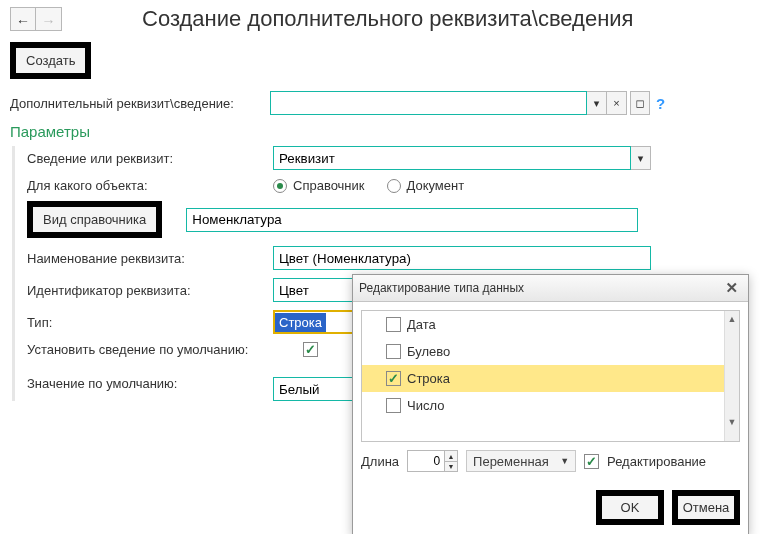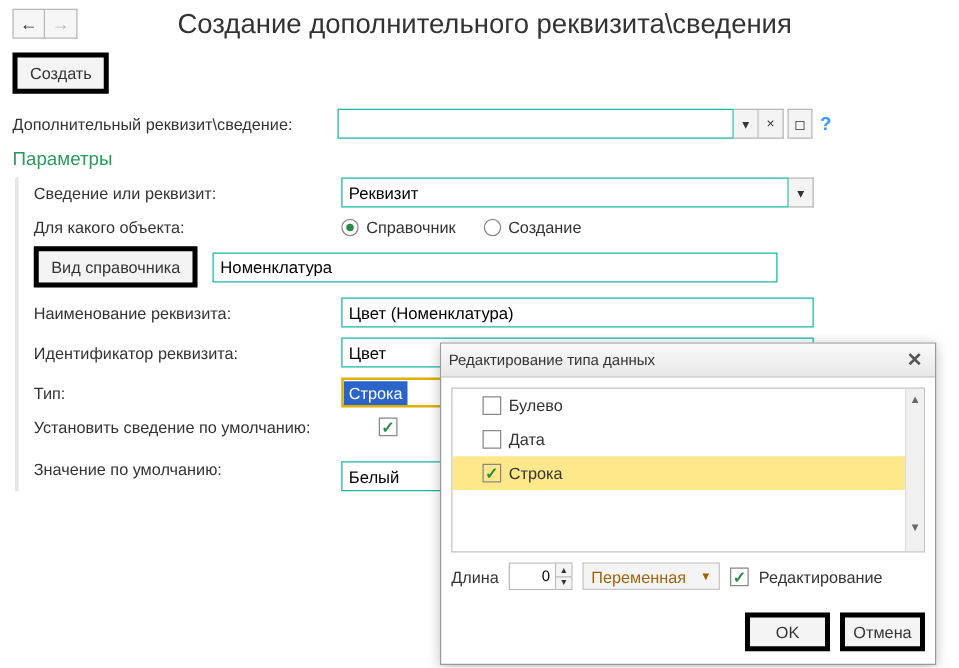--- a/index.html
+++ b/index.html
@@ -5,21 +5,21 @@
   * { box-sizing: border-box; }
   html, body { margin: 0; padding: 0; font-family: Arial, sans-serif; font-size: 13px; color: #333; background: #fff; width: 767px; height: 534px; overflow: hidden; }
   .page { padding: 6px 10px; position: relative; }
   .nav-row { display: flex; align-items: center; margin-bottom: 10px; }
   .nav-btn { width: 26px; height: 24px; border: 1px solid #b8b8b8; background: #f6f6f6; display: flex; align-items: center; justify-content: center; cursor: pointer; }
   .nav-btn + .nav-btn { border-left: none; }
   .arrow { font-weight: bold; font-size: 14px; line-height: 1; }
   .arrow.dim { color: #bbb; }
   .title { font-size: 22px; margin-left: 80px; }
   .create-row { margin: 6px 0 12px 0; }
-  .btn { border: 4px solid #000000; background: #f4f4f4; padding: 5px 10px; cursor: pointer; display: inline-block; font-size: 13px; }
+  .btn { border: 6px solid #000000; background: #f4f4f4; padding: 5px 10px; cursor: pointer; display: inline-block; font-size: 13px; }
   .field-row { display: flex; align-items: center; margin-bottom: 8px; }
   .field-label { width: 260px; flex-shrink: 0; }
   .input-wrap { display: flex; align-items: stretch; flex: 1; }
   .input { border: 1px solid #14b8a6; background: #fff; padding: 10px 5px; height: 24px; flex: 1; min-width: 0; }
   .ibtn { width: 20px; border: 1px solid #b8b8b8; border-left: none; background: #f4f4f4; display: flex; align-items: center; justify-content: center; cursor: pointer; font-size: 11px; }
   .ibtn.detach { margin-left: 3px; border-left: 1px solid #b8b8b8; }
   .help { color: #3399ff; font-weight: bold; margin-left: 6px; font-size: 15px; cursor: pointer; }
   .section-header { color: #2a9a5c; font-size: 15px; margin-top: 2px; margin-bottom: 6px; }
   .params { border-left: 3px solid #e6e6e6; padding-left: 12px; margin-left: 2px; }
   .params .field-label { width: 246px; }
@@ -43,21 +43,21 @@
   .type-item { display: flex; align-items: center; gap: 6px; padding: 6px 24px; font-size: 13px; }
   .type-item.sel { background: #ffe88a; }
   .scrollbar { position: absolute; right: 0; top: 0; bottom: 0; width: 15px; background: #f0f0f0; border-left: 1px solid #ddd; }
   .sbtn { height: 15px; display: flex; align-items: center; justify-content: center; font-size: 9px; color: #666; cursor: pointer; }
   .len-row { display: flex; align-items: center; gap: 8px; margin-bottom: 8px; }
   .spin { display: flex; border: 1px solid #b8b8b8; height: 22px; }
   .spin input { width: 36px; border: none; text-align: right; padding: 2px 4px; font-size: 12px; }
   .spin-btns { display: flex; flex-direction: column; border-left: 1px solid #b8b8b8; }
   .spin-btns div { height: 10px; width: 12px; font-size: 7px; display: flex; align-items: center; justify-content: center; cursor: pointer; background: #f4f4f4; }
   .spin-btns div + div { border-top: 1px solid #b8b8b8; }
-  .sel-disabled { border: 1px solid #c8c8c8; background: #f4f4f4; color: #a16207; padding: 2px 6px; height: 22px; display: flex; align-items: center; width: 110px; }
+  .sel-disabled { border: 1px solid #c8c8c8; background: #f4f4f4; color: #404040; padding: 2px 6px; height: 22px; display: flex; align-items: center; width: 110px; }
   .sel-disabled .caret { margin-left: auto; font-size: 9px; }
   .popup-actions { display: flex; justify-content: flex-end; gap: 8px; padding: 4px 8px 10px 8px; }
   .popup-actions .btn { width: 68px; text-align: center; padding: 4px 0; }
 </style>
 </head>
 <body>
 
 <div class="page">
   <div class="nav-row">
     <div class="nav-btn">
@@ -106,28 +106,28 @@
 
     <div class="field-row">
       <div class="field-label">Для какого объекта:</div>
       <div class="radio-group">
         <div class="radio-opt">
           <span class="radio on"></span>
           <span>Справочник</span>
         </div>
         <div class="radio-opt">
           <span class="radio"></span>
-          <span>Создание</span>
+          <span>Документ</span>
         </div>
       </div>
     </div>
 
     <div class="field-row">
       <span class="btn">Вид справочника</span>
-      <div class="input-wrap" style="margin-left:12px; max-width:452px;justify-content:center;">
+      <div class="input-wrap" style="margin-left:24px; max-width:452px;justify-content:center;">
         <input class="input" value="Номенклатура" style="">
       </div>
     </div>
 
     <div class="field-row">
       <div class="field-label">Наименование реквизита:</div>
       <div class="input-wrap" style="max-width:378px;">
         <input class="input" value="Цвет (Номенклатура)" style="">
       </div>
     </div>
@@ -163,29 +163,33 @@
   <div class="popup">
     <div class="popup-title">
       <span>Редактирование типа данных</span>
       <span class="popup-close"><span>✕</span></span>
     </div>
     <div class="popup-body">
 
       <div class="type-list">
         <div class="type-item">
           <span class="chk"></span>
-          <span>Булево</span>
+          <span>Дата</span>
         </div>
         <div class="type-item">
           <span class="chk"></span>
-          <span>Дата</span>
+          <span>Булево</span>
         </div>
         <div class="type-item sel">
           <span class="chk on"></span>
           <span>Строка</span>
+        </div>
+        <div class="type-item">
+          <span class="chk"></span>
+          <span>Число</span>
         </div>
         <div class="scrollbar">
           <div class="sbtn">
               <span>▲</span>
             </div>
           <div style="flex:1"></div>
           <div class="sbtn" style="margin-top:88px;">
               <span>▼</span>
             </div>
         </div>

